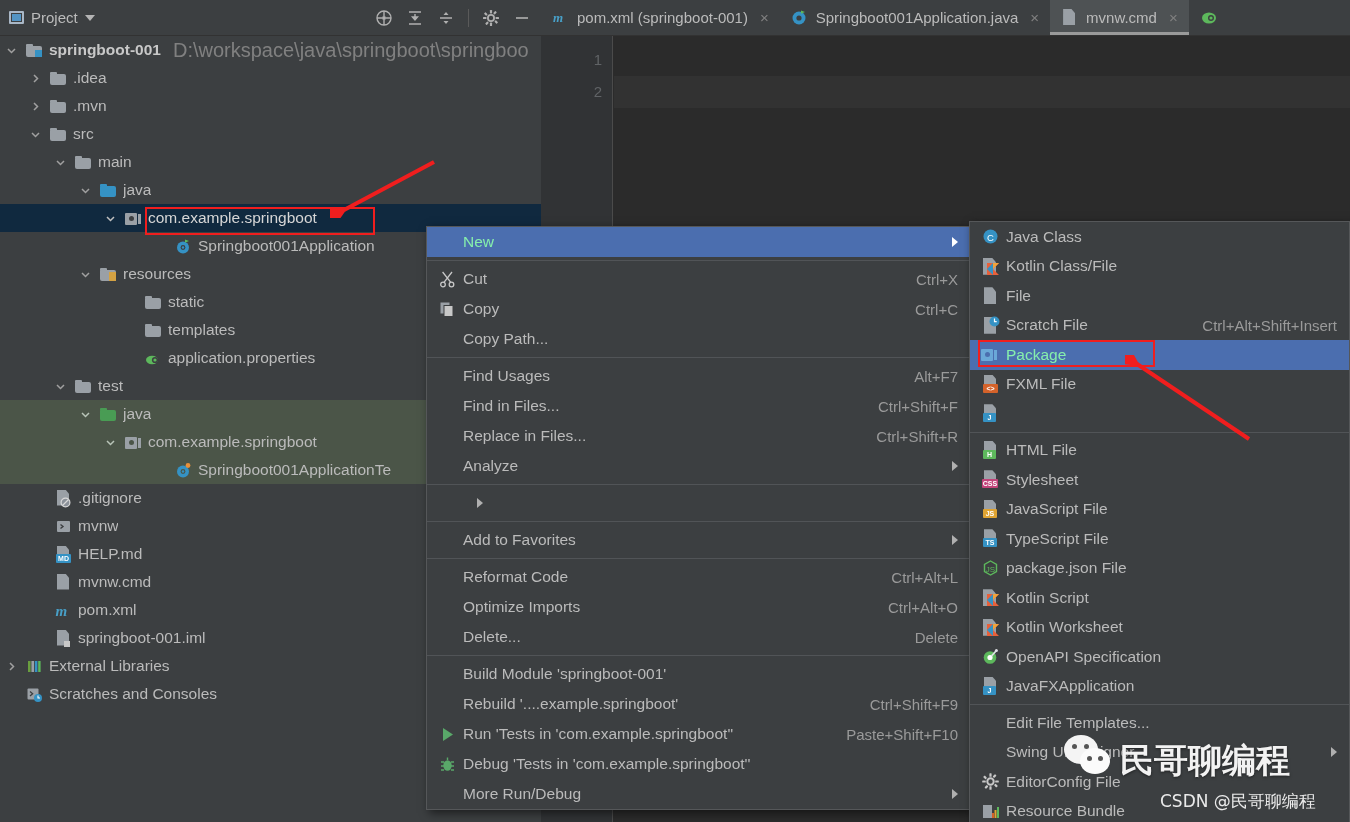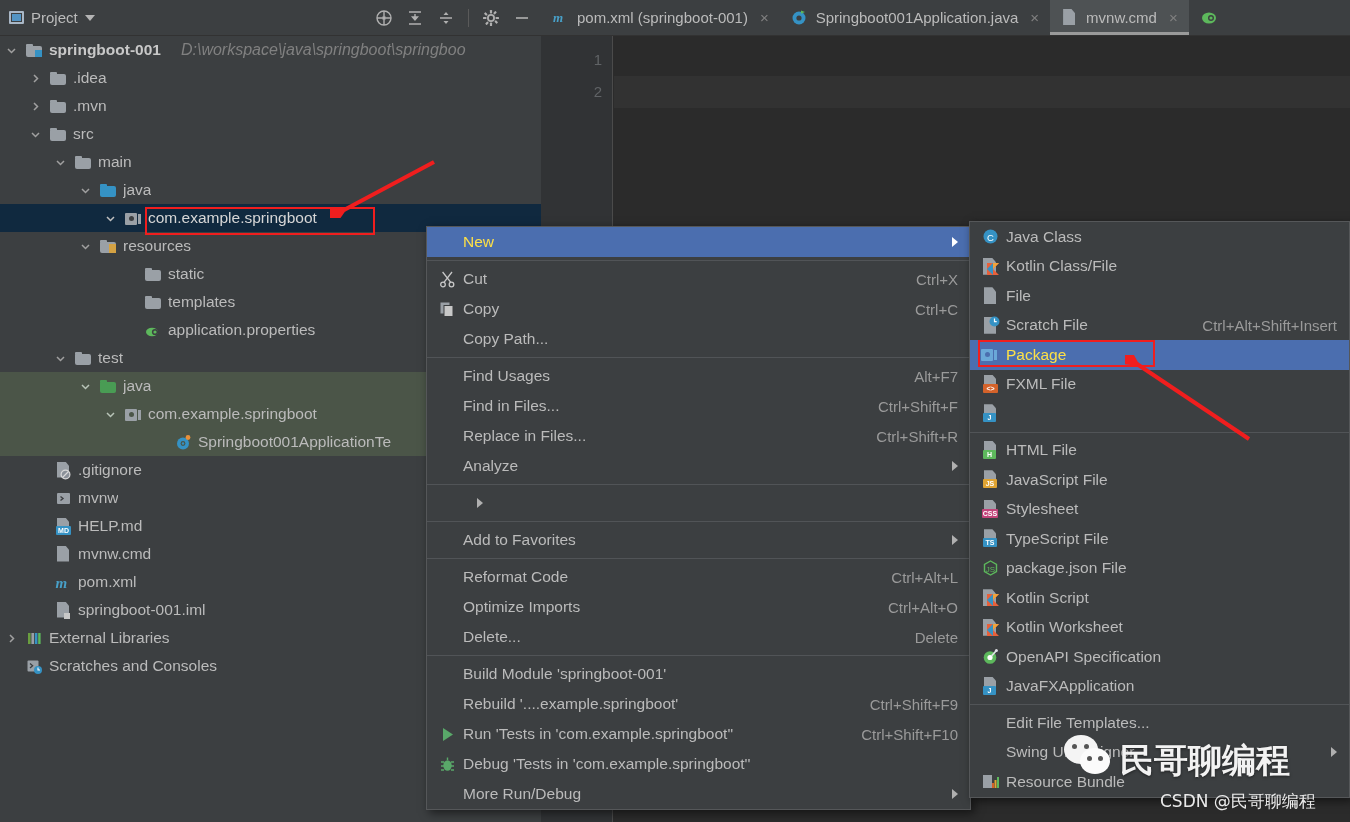--- a/index.html
+++ b/index.html
@@ -59,21 +59,21 @@
   .trow {
     height: 28px; display: flex; align-items: center; white-space: nowrap;
     font-size: 15.5px; color: #bbbbbb; padding-right: 4px;
   }
   .trow.sel { background: #10293f; }
   .trow.testbg { background: #4b5548; }
   .arrow { width: 11px; height: 11px; flex: 0 0 11px; }
   .tico { width: 17px; height: 17px; flex: 0 0 17px; margin-right: 6px; }
   .tlabel { overflow: hidden; text-overflow: clip; }
   .tlabel.bold { font-weight: bold; color: #c8c8c8; }
-  .tpath { color: #808080; margin-left: 20px; font-size: 16px; font-style: italic; }
+  .tpath { color: #808080; margin-left: 12px; font-size: 20px; }
   .spacer { display: inline-block; flex: 0 0 auto; }
 
   
   .editor {
     position: absolute; left: 541px; top: 36px; width: 809px; height: 786px;
     background: #2b2b2b;
   }
   .gutter {
     position: absolute; left: 0; top: 0; width: 72px; height: 100%;
     background: #313335; border-right: 1px solid #4b4b4b;
@@ -86,21 +86,21 @@
   .ctxmenu {
     position: absolute; left: 426px; top: 226px; width: 545px;
     background: #3c3f41; border: 1px solid #555759;
     box-shadow: 3px 3px 9px rgba(0,0,0,0.55);
     padding: 0; z-index: 40;
   }
   .mi {
     height: 30px; display: flex; align-items: center; position: relative;
     color: #bbbbbb; font-size: 15.5px; padding: 0 12px 0 0;
   }
-  .mi.sel { background: #4b6eaf; color: #fde047; }
+  .mi.sel { background: #4b6eaf; color: #86efac; }
   .mi .miico { width: 19px; height: 19px; flex: 0 0 19px; margin: 0 6px 0 11px; }
   .mi .milabel { flex: 1 1 auto; white-space: nowrap; }
   .mi .mikey { color: #9a9a9a; font-size: 15px; margin-left: 18px; white-space: nowrap; }
   .mi .subarrow {
     width: 0; height: 0; margin-left: 14px;
     border-top: 5px solid transparent; border-bottom: 5px solid transparent;
     border-left: 6px solid #b0b0b0;
   }
   .mi.sel .subarrow { border-left-color: #ffffff; }
   .msep { height: 1px; background: #515457; margin: 3px 0; }
@@ -323,20 +323,32 @@
       <svg class="arrow" viewBox="0 0 11 11">
           <path d="M2 4l3.5 3.5L9 4" fill="none" stroke="#c0c0c0" stroke-width="1.5"></path>
         </svg>
       <span class="spacer" style="width:9px"></span>
       <span class="tico">
         <span class="pkgico" style="margin-top:2px"><span class="fb"></span><span class="dot"></span><span class="bar"></span></span>
       </span>
       <span class="tlabel" style="color:#d6d6d6">com.example.springboot</span>
     </div>
 
+    <div class="trow">
+      <span class="spacer" style="width:175px"></span>
+      <span class="tico">
+        <svg viewBox="0 0 17 17" width="17" height="17">
+          <circle cx="8" cy="9.5" r="6" fill="#3592c4"></circle>
+          <circle cx="8" cy="9.5" r="2.4" fill="#3c3f41"></circle>
+          <circle cx="8" cy="9.5" r="1.2" fill="#3592c4"></circle>
+          <path d="M10 1.6l4 1.4-4 1.8z" fill="#5db85c"></path>
+        </svg>
+      </span>
+      <span class="tlabel">Springboot001Application</span>
+    </div>
 
     <div class="trow">
       <span class="spacer" style="width:80px"></span>
       <svg class="arrow" viewBox="0 0 11 11">
           <path d="M2 4l3.5 3.5L9 4" fill="none" stroke="#a0a0a0" stroke-width="1.5"></path>
         </svg>
       <span class="spacer" style="width:9px"></span>
       <span class="tico" style="position:relative">
         <span class="folder" style="position:absolute;top:2px;left:0">
             <span class="tab"></span>
@@ -613,21 +625,21 @@
       <span class="miico"></span>
       <span class="milabel">Rebuild '....example.springboot'</span>
       <span class="mikey">Ctrl+Shift+F9</span>
     </div>
 
     <div class="mi">
       <svg class="miico" viewBox="0 0 19 19">
         <path d="M5 3l10 6.5L5 16z" fill="#59a869"></path>
       </svg>
       <span class="milabel">Run 'Tests in 'com.example.springboot''</span>
-      <span class="mikey">Ctrl+Shift+F10</span>
+      <span class="mikey">Paste+Shift+F10</span>
     </div>
 
     <div class="mi">
       <svg class="miico" viewBox="0 0 19 19">
         <ellipse cx="9.5" cy="10.5" rx="4.2" ry="5.2" fill="#59a869"></ellipse>
         <path d="M3 7h3M3 11h3M3 15h3M13 7h3M13 11h3M13 15h3M9.5 2.5v2.5" stroke="#59a869" stroke-width="1.4"></path>
       </svg>
       <span class="milabel">Debug 'Tests in 'com.example.springboot''</span>
     </div>
 
@@ -707,31 +719,31 @@
       <span class="miico fileico">
         <span class="doc-shape" style="left:3px;top:0px;width:12px;height:15px"></span>
         <span class="badge" style="background:#5db85c;left:2px;width:13px;bottom:1px">H</span>
       </span>
       <span class="milabel">HTML File</span>
     </div>
 
     <div class="mi">
       <span class="miico fileico">
         <span class="doc-shape" style="left:3px;top:0px;width:12px;height:15px"></span>
+        <span class="badge" style="background:#c2447a;left:1px;width:16px;bottom:1px">CSS</span>
+      </span>
+      <span class="milabel">Stylesheet</span>
+    </div>
+
+    <div class="mi">
+      <span class="miico fileico">
+        <span class="doc-shape" style="left:3px;top:0px;width:12px;height:15px"></span>
         <span class="badge" style="background:#e0a433;left:2px;width:14px;bottom:1px">JS</span>
       </span>
       <span class="milabel">JavaScript File</span>
-    </div>
-
-    <div class="mi">
-      <span class="miico fileico">
-        <span class="doc-shape" style="left:3px;top:0px;width:12px;height:15px"></span>
-        <span class="badge" style="background:#c2447a;left:1px;width:16px;bottom:1px">CSS</span>
-      </span>
-      <span class="milabel">Stylesheet</span>
     </div>
 
     <div class="mi">
       <span class="miico fileico">
         <span class="doc-shape" style="left:3px;top:0px;width:12px;height:15px"></span>
         <span class="badge" style="background:#3592c4;left:2px;width:14px;bottom:1px">TS</span>
       </span>
       <span class="milabel">TypeScript File</span>
     </div>
 
@@ -791,20 +803,36 @@
       <span class="miico"></span>
       <span class="milabel">Edit File Templates...</span>
     </div>
 
     <div class="mi">
       <span class="miico"></span>
       <span class="milabel">Swing UI Designer</span>
       <span class="subarrow"></span>
     </div>
 
+    <div class="mi">
+      <svg class="miico" viewBox="0 0 19 19">
+        <circle cx="9.5" cy="9.5" r="3.2" fill="none" stroke="#c8c8c8" stroke-width="2"></circle>
+        <g fill="#c8c8c8">
+          <rect x="8.4" y="1.2" width="2.2" height="3.6" rx="0.6"></rect>
+          <rect x="8.4" y="14.2" width="2.2" height="3.6" rx="0.6"></rect>
+          <rect x="1.2" y="8.4" width="3.6" height="2.2" rx="0.6"></rect>
+          <rect x="14.2" y="8.4" width="3.6" height="2.2" rx="0.6"></rect>
+          <rect x="3" y="3.7" width="2.2" height="3.4" rx="0.6" transform="rotate(-45 4.1 5.4)"></rect>
+          <rect x="13.8" y="11.9" width="2.2" height="3.4" rx="0.6" transform="rotate(-45 14.9 13.6)"></rect>
+          <rect x="11.9" y="3" width="3.4" height="2.2" rx="0.6" transform="rotate(-45 13.6 4.1)"></rect>
+          <rect x="3.7" y="13.8" width="3.4" height="2.2" rx="0.6" transform="rotate(-45 5.4 14.9)"></rect>
+        </g>
+      </svg>
+      <span class="milabel">EditorConfig File</span>
+    </div>
 
     <div class="mi">
       <svg class="miico" viewBox="0 0 19 19">
         <rect x="2" y="3" width="9" height="13" fill="#9aa0a6"></rect>
         <rect x="11" y="11" width="2" height="5" fill="#d4622a"></rect>
         <rect x="13.5" y="8" width="2" height="8" fill="#e0a433"></rect>
         <rect x="16" y="5" width="2" height="11" fill="#5db85c"></rect>
       </svg>
       <span class="milabel">Resource Bundle</span>
     </div>

